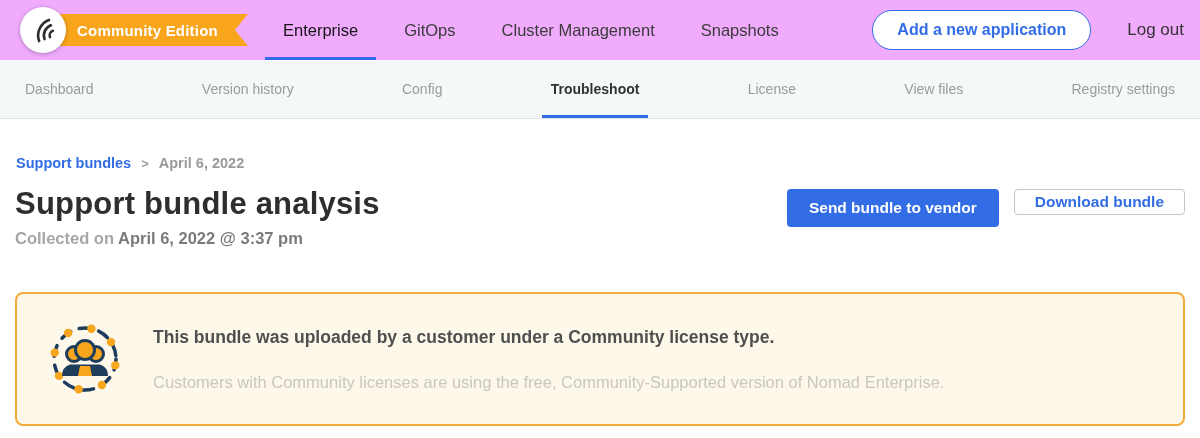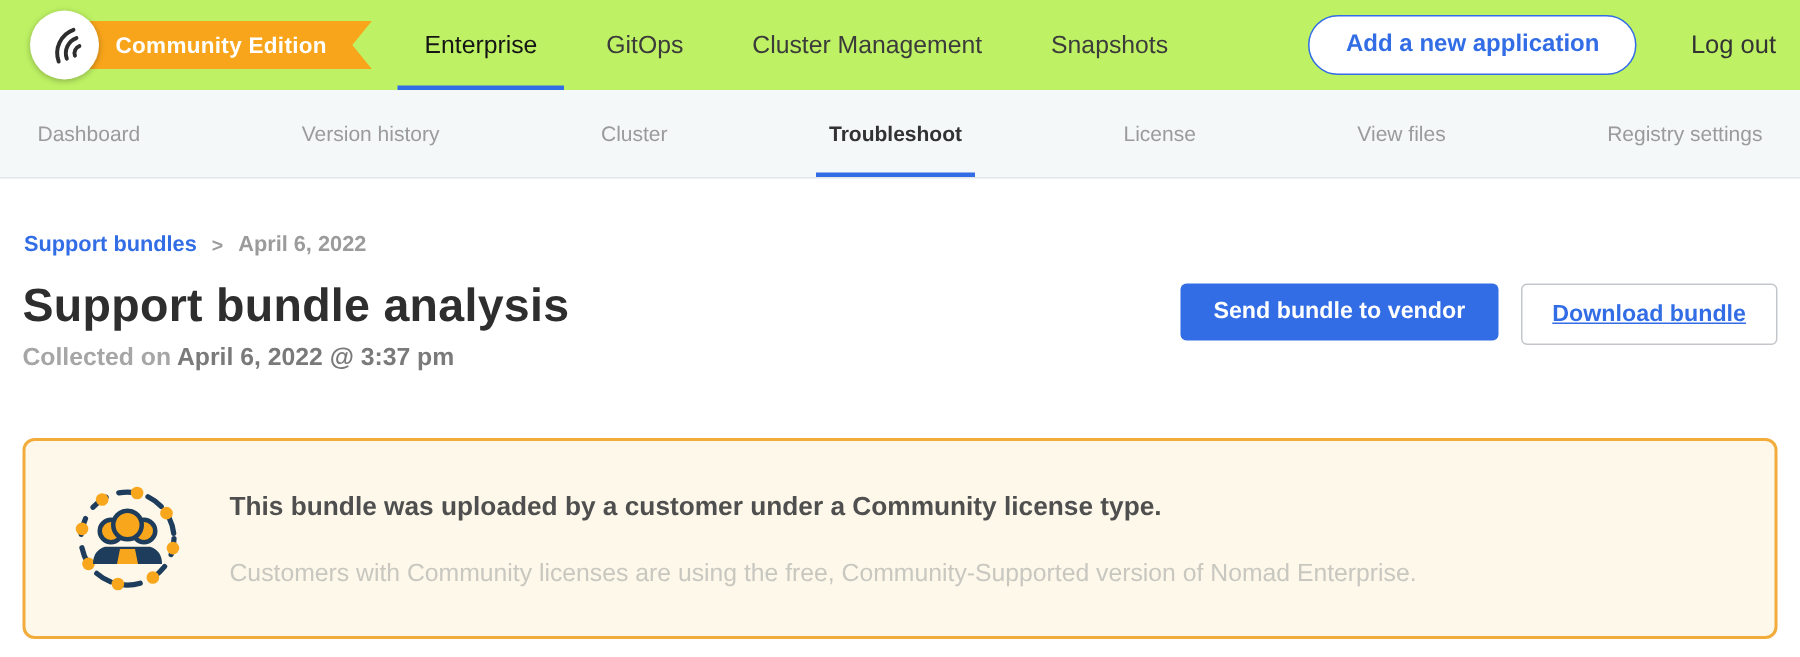--- a/index.html
+++ b/index.html
@@ -1,20 +1,20 @@
 <!DOCTYPE html>
 <html><head>
 <meta charset="utf-8">
 <style>
   * { margin:0; padding:0; box-sizing:border-box; }
   html,body { width:1200px; height:438px; overflow:hidden; background:#fff;
     font-family:"Liberation Sans", sans-serif; }
 
   
-  .topnav { position:relative; height:60px; background:#bef264; }
+  .topnav { position:relative; height:60px; background:#f0abfc; }
   .brand { position:absolute; left:20px; top:7px; display:flex; align-items:center; }
   .logo-circle { width:46px; height:46px; border-radius:50%; background:#fff; z-index:2;
     box-shadow:0 1px 4px rgba(0,0,0,.28); display:flex; align-items:center; justify-content:center; }
   .badge { margin-left:-15px; z-index:1; background:#F8A51B; color:#fff; font-weight:bold;
     font-size:15px; height:32px; display:flex; align-items:center; padding:0 30px 0 26px;
     letter-spacing:.2px;
     clip-path:polygon(0 0, 100% 0, calc(100% - 13px) 50%, 100% 100%, 0 100%); }
   .top-tabs { position:absolute; left:265px; top:0; bottom:0; display:flex; gap:10px; }
   .top-tab { position:relative; display:flex; align-items:center; padding:0 18px;
     font-size:16.5px; color:#3b3b3b; cursor:pointer; }
@@ -48,23 +48,23 @@
   .page-head { display:flex; justify-content:space-between; align-items:flex-start;
     margin-top:15px; }
   .page-title { font-size:31px; font-weight:bold; color:#2e2e2e; letter-spacing:.2px; }
   .page-sub { margin-top:7px; font-size:16.5px; font-weight:bold; }
   .sub-prefix { color:#A6A6A6; }
   .sub-date { color:#7A7A7A; }
   .head-actions { display:flex; gap:15px; margin-top:3px; }
   .btn-primary { height:38px; padding:0 22px; background:#326DE6; border:none; border-radius:4px;
     color:#fff; font-weight:bold; font-size:15.5px; cursor:pointer;
     font-family:"Liberation Sans", sans-serif; }
-  .btn-secondary { height:41px; padding:0 20px; background:#fff; border:1px solid #C3C7CB;
+  .btn-secondary { height:26px; padding:0 20px; background:#fff; border:1px solid #C3C7CB;
     border-radius:4px; color:#326DE6; font-weight:bold; font-size:15.5px; cursor:pointer;
-    font-family:"Liberation Sans", sans-serif;text-decoration:underline; }
+    font-family:"Liberation Sans", sans-serif; }
 
   
   .notice { margin-top:44px; height:134px; border:2px solid #F2AC3C; border-radius:8px;
     background:#FDF8E9; display:flex; align-items:center; padding:0 28px; gap:28px; }
   .notice-text .notice-heading { font-size:17.5px; font-weight:bold; color:#4F4F4F; }
   .notice-text .notice-body { margin-top:25px; font-size:16.5px; color:#C8C7C0; }
 </style>
 </head>
 <body>
 
@@ -91,21 +91,21 @@
 
   <div class="topnav-right">
     <button class="pill-btn">Add a new application</button>
     <span class="logout">Log out</span>
   </div>
 </div>
 
 <div class="subnav">
   <div class="subnav-item">Dashboard</div>
   <div class="subnav-item">Version history</div>
-  <div class="subnav-item">Cluster</div>
+  <div class="subnav-item">Config</div>
   <div class="subnav-item active">Troubleshoot</div>
   <div class="subnav-item">License</div>
   <div class="subnav-item">View files</div>
   <div class="subnav-item">Registry settings</div>
 </div>
 
 <div class="content">
 
   <div class="breadcrumb">
     <a>Support bundles</a>

